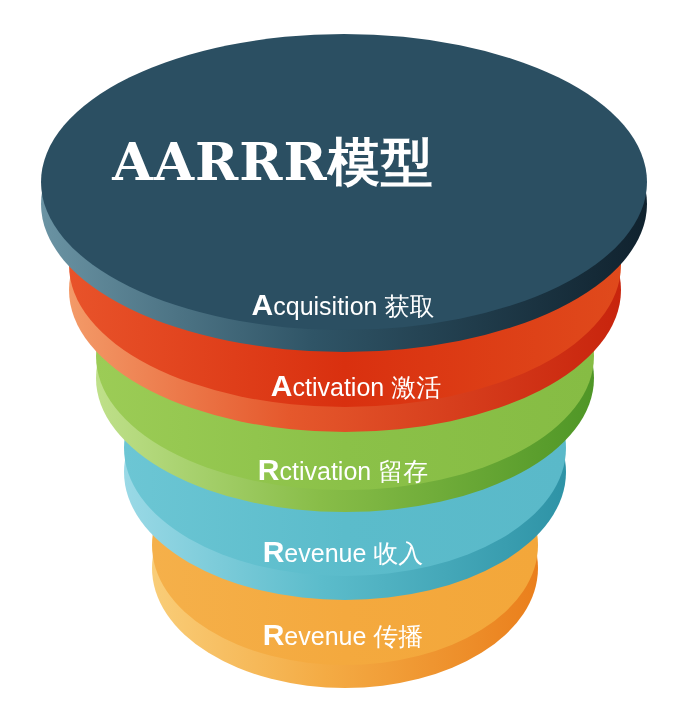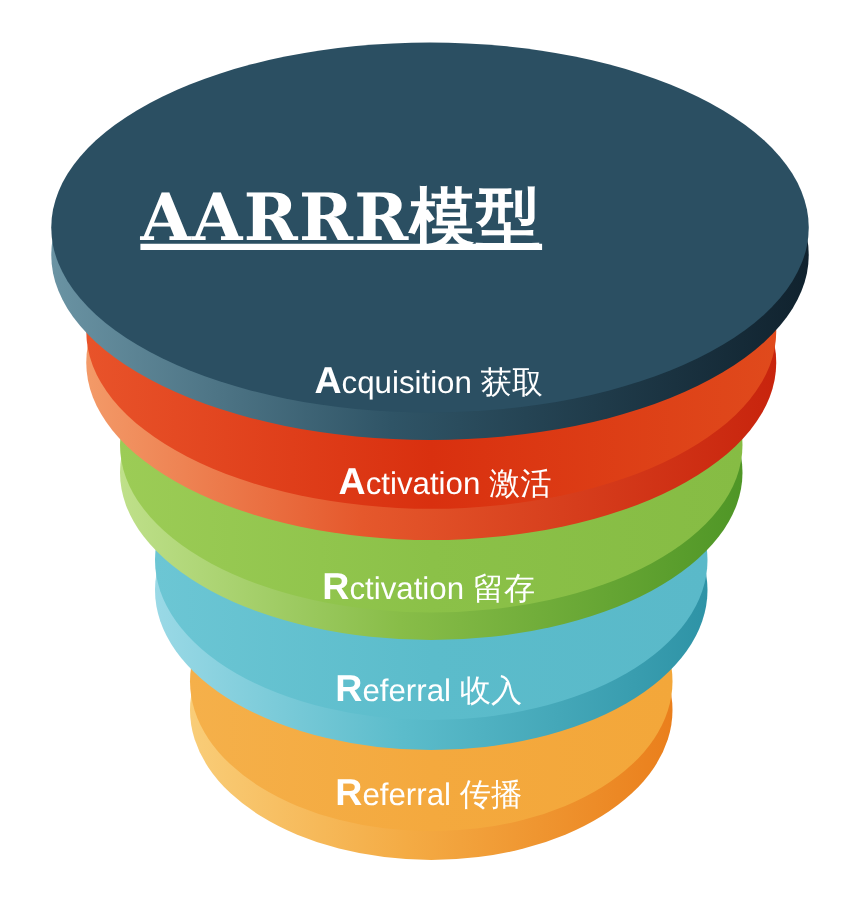--- a/index.html
+++ b/index.html
@@ -1,22 +1,22 @@
 <!DOCTYPE html>
 <html><head>
 <meta charset="utf-8">
 <style>
   html, body { margin: 0; padding: 0; background: #ffffff; }
   body { width: 686px; height: 722px; overflow: hidden; position: relative; }
   #stage { position: absolute; left: 0; top: 0; width: 686px; height: 722px; }
   .title {
-    position: absolute; left: 0; width: 546px; top: 140px;
+    position: absolute; left: 0; width: 546px; top: 128px;
     text-align: center; color: #ffffff;
     font-family: "DejaVu Serif", "Liberation Serif", serif;
-    font-weight: bold; font-size: 52px; letter-spacing: 1px; text-decoration: underline;
+    font-weight: bold; font-size: 52px; letter-spacing: 1px;
   }
   .label {
     position: absolute; left: 0; width: 686px; text-align: center;
     color: #ffffff; font-family: "Liberation Sans", "DejaVu Sans", sans-serif;
     font-size: 25px; white-space: nowrap;
   }
   .label .initial { font-weight: bold; font-size: 30px; }
   .label .rest { font-weight: normal; }
 </style>
 </head>
@@ -107,18 +107,18 @@
 
 <div class="label" style="top:369px;padding-left:13px;">
   <span class="initial">A</span><span class="rest">ctivation 激活</span>
 </div>
 
 <div class="label" style="top:453px;">
   <span class="initial">R</span><span class="rest">ctivation 留存</span>
 </div>
 
 <div class="label" style="top:535px;">
-  <span class="initial">R</span><span class="rest">eferral 收入</span>
+  <span class="initial">R</span><span class="rest">evenue 收入</span>
 </div>
 
 <div class="label" style="top:618px;">
-  <span class="initial">R</span><span class="rest">eferral 传播</span>
+  <span class="initial">R</span><span class="rest">evenue 传播</span>
 </div>
 
 </body></html>

